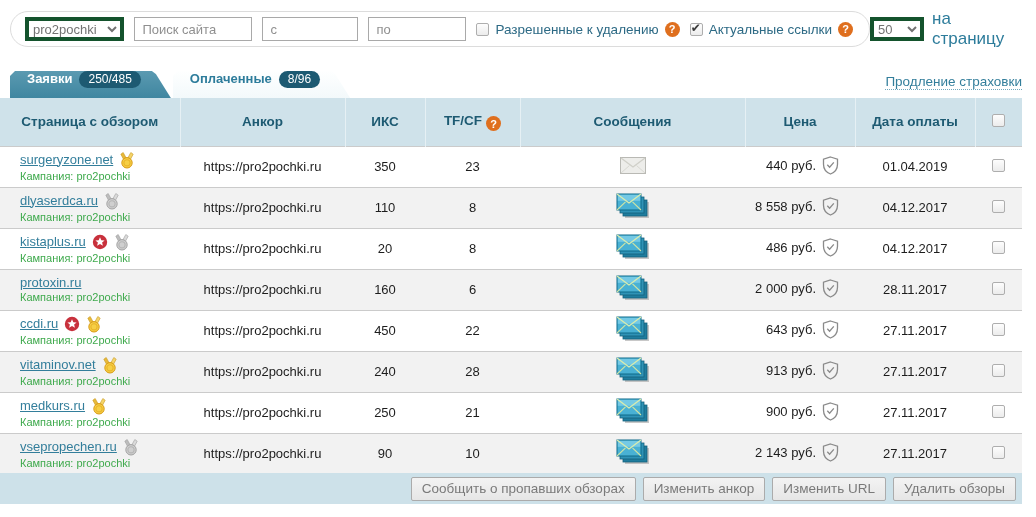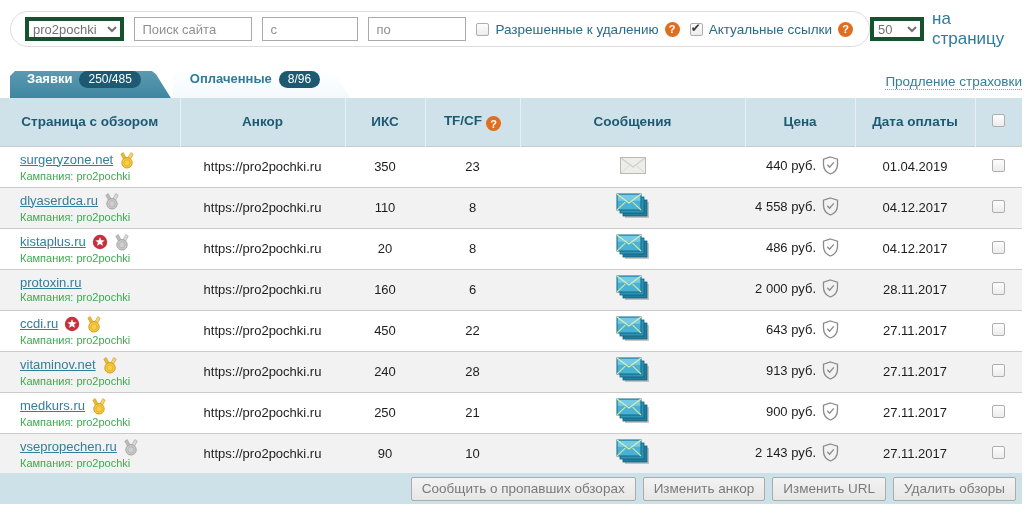--- a/index.html
+++ b/index.html
@@ -214,21 +214,21 @@
           <rect x="7" y="7" width="24" height="16" fill="#1f7d9e" stroke="#14607c" stroke-width="0.8"></rect>
           <rect x="4" y="4" width="24" height="16" fill="#2f93b6" stroke="#14607c" stroke-width="0.8"></rect>
           <rect x="1" y="1" width="24" height="16" fill="#49b1d4" stroke="#0f6a89" stroke-width="1"></rect>
           <rect x="1.8" y="1.8" width="22.4" height="6" fill="#7fd0e8" opacity="0.8"></rect>
           <path d="M1 1 L13 10 L25 1" fill="none" stroke="#d9ecae" stroke-width="1.3"></path>
           <path d="M1 17 L9.5 8.8 M25 17 L16.5 8.8" fill="none" stroke="#cfe4a4" stroke-width="1.1"></path>
         </svg>
       </span>
     </td>
     <td class="c-price">
-      <span class="price-txt">4 558 руб.</span><span class="shield">
+      <span class="price-txt">8 558 руб.</span><span class="shield">
         <svg width="17" height="19" viewBox="0 0 17 19">
           <path d="M8.5 1 L15.5 3.2 V8.2 C15.5 13.2 12.5 16.4 8.5 18 C4.5 16.4 1.5 13.2 1.5 8.2 V3.2 Z" fill="none" stroke="#8a8a8a" stroke-width="1.3"></path>
           <path d="M5.3 8.8 L7.6 11.2 L11.8 6.4" fill="none" stroke="#8a8a8a" stroke-width="1.3"></path>
         </svg>
       </span>
     </td>
     <td class="c-date">04.12.2017</td>
     <td class="c-check"><input type="checkbox" style=""></td>
   </tr>
       <tr>

